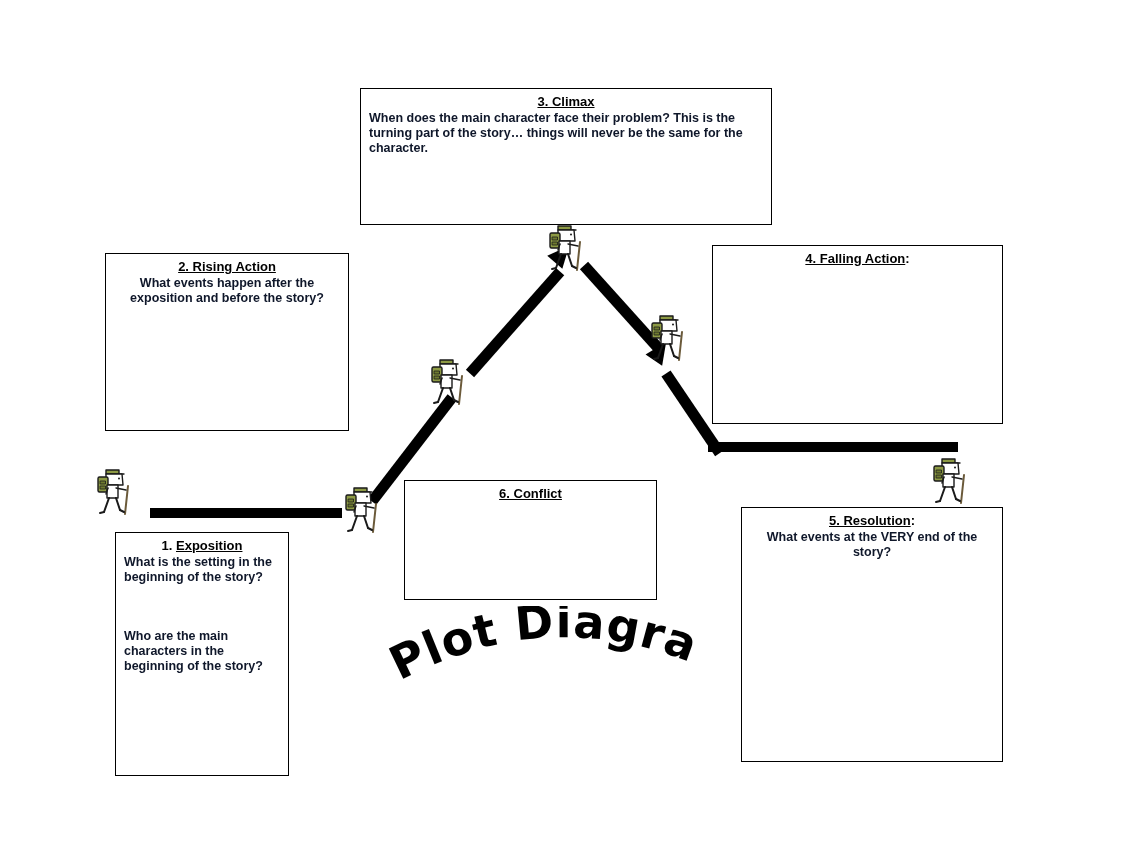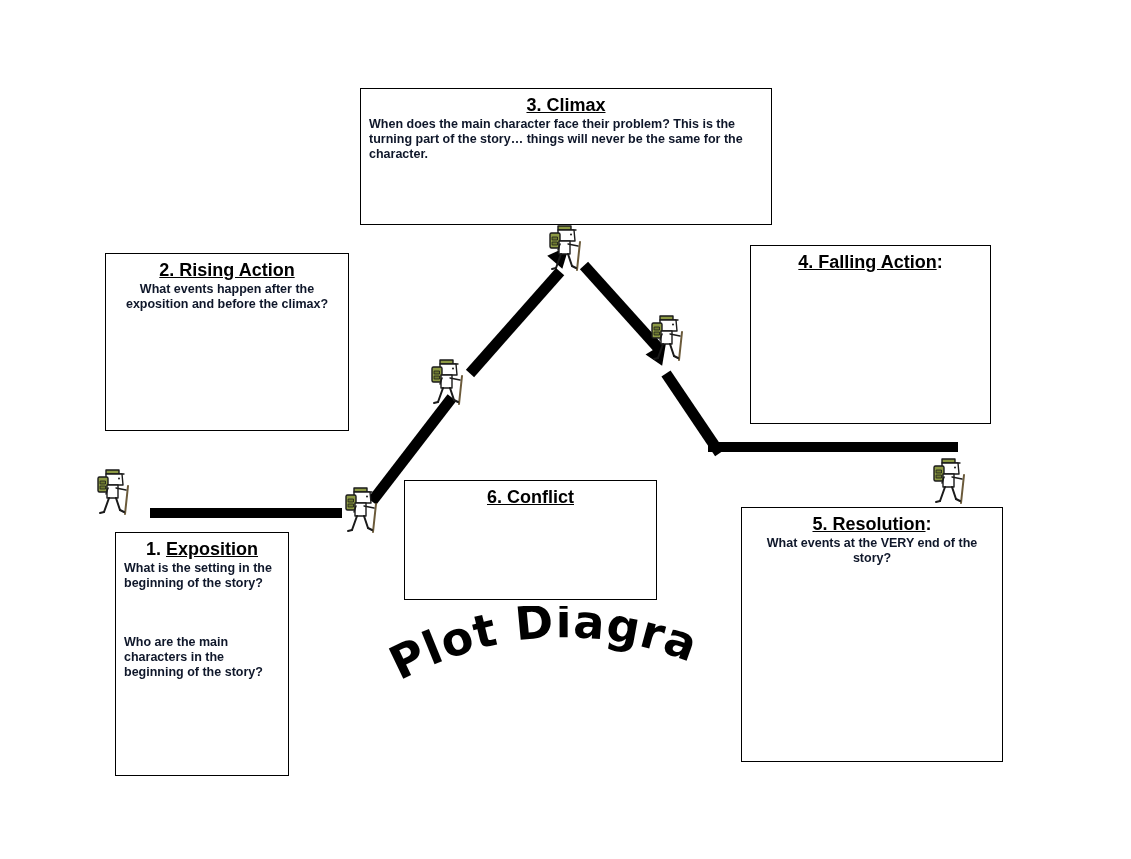--- a/index.html
+++ b/index.html
@@ -21,21 +21,21 @@
   
   .box {
     position: absolute;
     box-sizing: border-box;
     border: 1px solid #000000;
     background: #ffffff;
     padding: 6px 8px 0 8px;
   }
   .box-title {
     font-weight: bold;
-    font-size: 18px;
+    font-size: 13px;
     text-align: center;
     color: #000000;
     line-height: 1.15;
     margin: 0 0 1px 0;
     white-space: nowrap;
   }
   .box-title .u {
     text-decoration: underline;
   }
   .box-body {
@@ -117,24 +117,24 @@
     <div class="box-title">
       <span class="u">3. Climax</span><span></span>
     </div>
     <div class="box-body left">When does the main character face their problem? This is the turning part of the story… things will never be the same for the character.</div>
   </div>
 
   <div class="box" style="left:105px; top:253px; width:244px; height:178px;">
     <div class="box-title">
       <span class="u">2. Rising Action</span><span></span>
     </div>
-    <div class="box-body">What events happen after the exposition and before the climax?</div>
-  </div>
-
-  <div class="box" style="left:712px; top:245px; width:241px; height:179px;margin-left:38px;">
+    <div class="box-body">What events happen after the exposition and before the story?</div>
+  </div>
+
+  <div class="box" style="left:712px; top:245px; width:291px; height:179px;">
     <div class="box-title">
       <span class="u">4. Falling Action</span><span>:</span>
     </div>
   </div>
 
   <div class="box" style="left:115px; top:532px; width:174px; height:244px;">
     <div class="box-title">
       <span>1. </span><span class="u">Exposition</span>
     </div>
     <div class="box-body left">What is the setting in the beginning of the story?</div>

